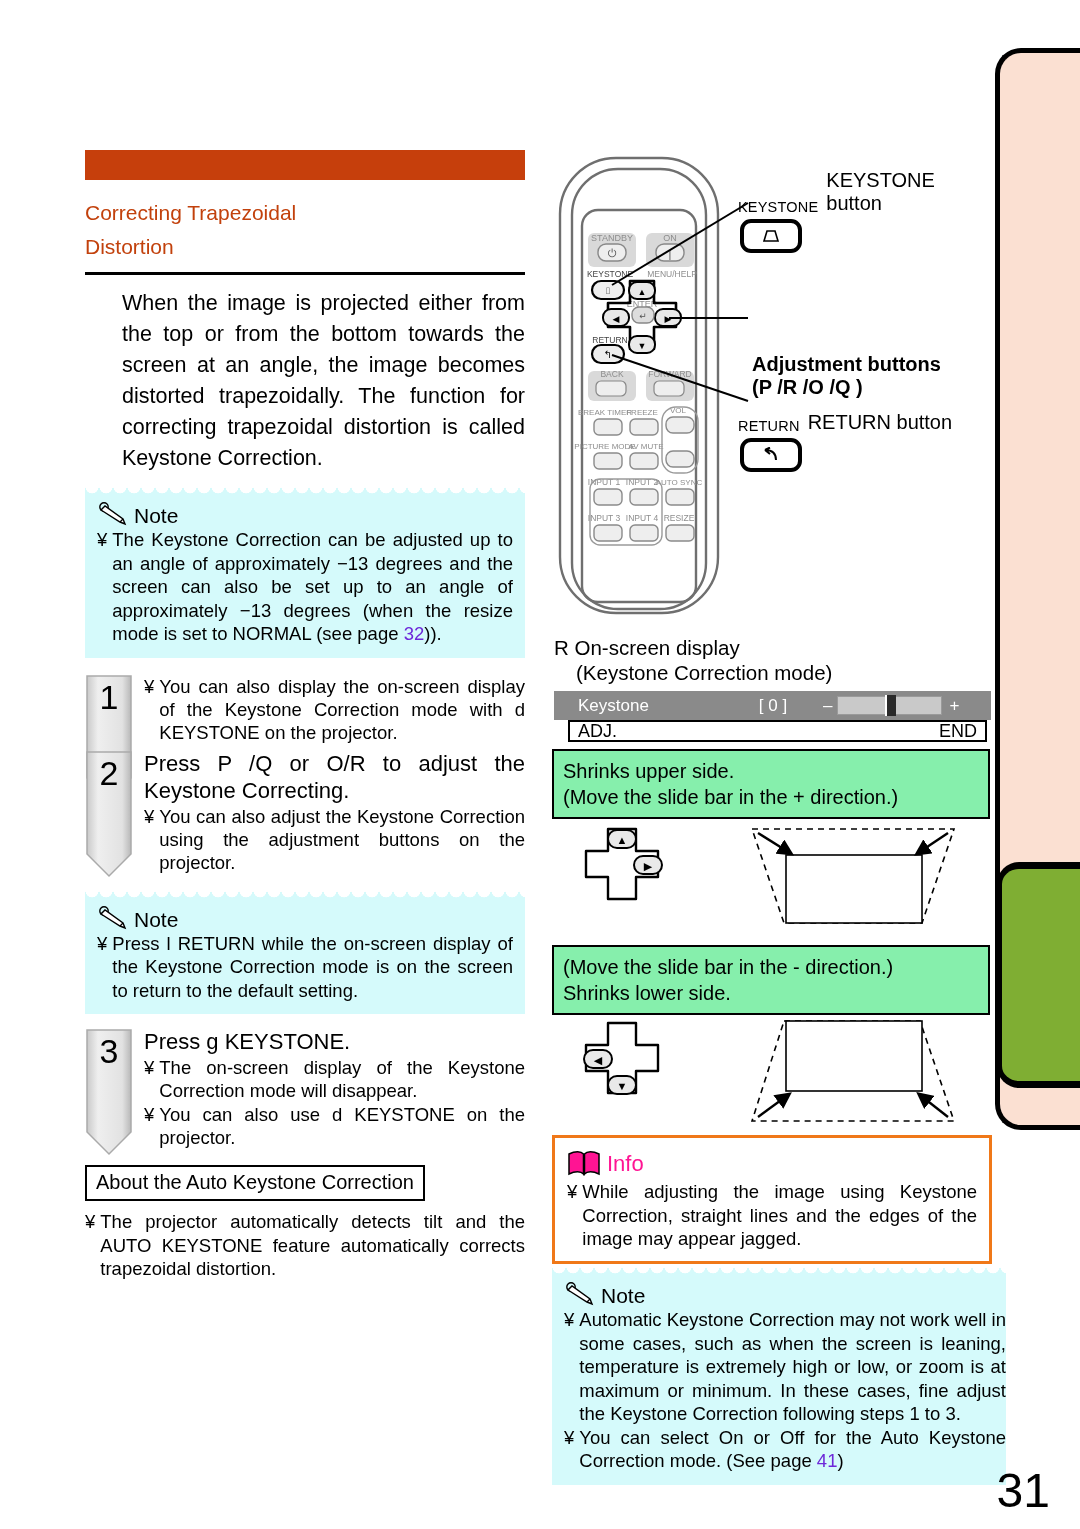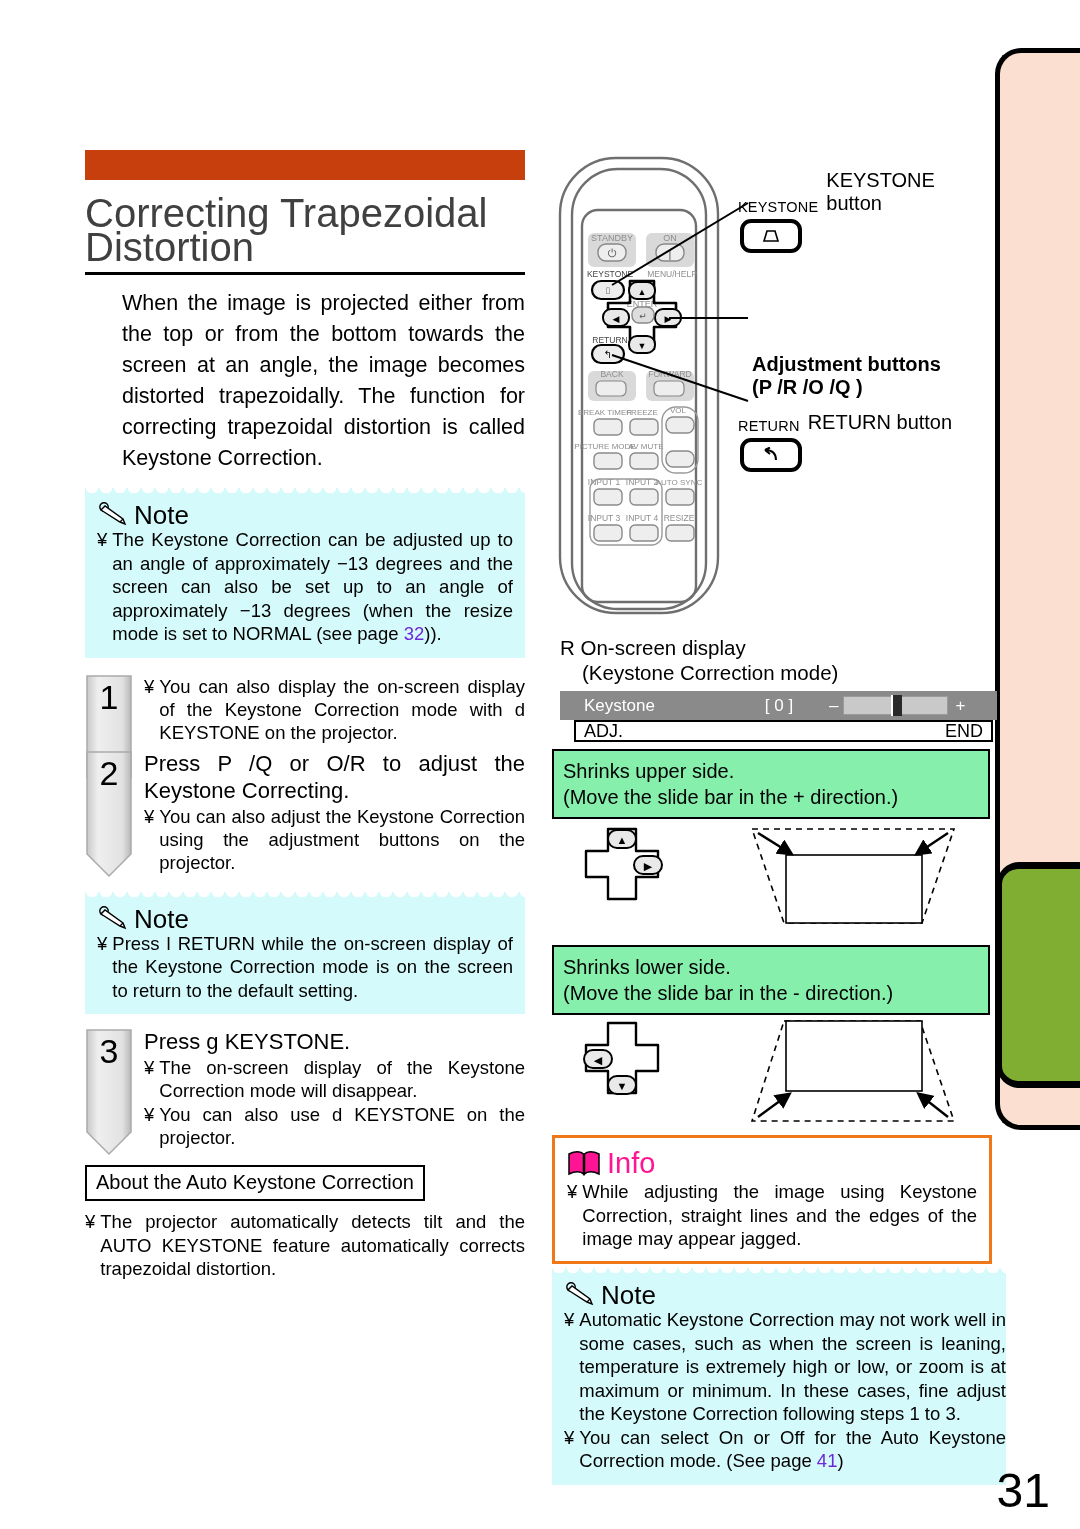--- a/index.html
+++ b/index.html
@@ -16,35 +16,35 @@
   #side-tab{right:0;top:48px;width:80px;height:1072px;
             background:#FBE0D2;border:5px solid #000;border-right:none;
             border-top-left-radius:26px;border-bottom-left-radius:26px;}
   #side-tab-green{right:0;top:862px;width:78px;height:212px;background:#7FAE33;
             border-top:7px solid #000;border-bottom:7px solid #000;border-left:5px solid #000;
             border-top-left-radius:22px;border-bottom-left-radius:22px;}
 
   
   #left-col{left:85px;top:150px;width:440px;}
   #title-bar{height:30px;background:#C63F0C;width:440px;}
-  #page-title{color:#404040;font-size:40px;line-height:34px;margin-top:16px;font-weight:400;}
+  #page-title{color:#c2410c;font-size:21px;line-height:34px;margin-top:16px;font-weight:400;}
   #title-rule{border-bottom:3px solid #000;margin-top:8px;width:440px;}
   #intro{font-size:21.5px;line-height:31px;margin-top:13px;text-align:justify;margin-left:37px;}
 
   
   .notebox{background:#D5FAFB;position:relative;padding:14px 12px 12px 12px;}
   .scallop{position:absolute;left:0;right:0;top:-1px;height:11px;
      background-image:radial-gradient(circle at 7px 0px,#fff 6.2px,rgba(255,255,255,0) 6.6px);
      background-size:14px 14px;background-repeat:repeat-x;}
   .note-head{display:flex;align-items:flex-end;gap:3px;margin-bottom:2px;}
-  .note-title{font-size:26px;line-height:21px;}
+  .note-title{font-size:21px;line-height:21px;}
   .note-body{font-size:18.5px;line-height:23.5px;}
   .pencil{width:34px;height:24px;}
   .infobox{border:3px solid #F07818;padding:12px 12px 10px 12px;background:#fff;}
-  .info-title{font-size:29px;color:#FF1493;line-height:25px;margin-left:6px;}
+  .info-title{font-size:22px;color:#FF1493;line-height:25px;margin-left:6px;}
   .blue{color:#6d28d9;}
 
   
   .step{display:flex;margin-top:6px;}
   .step-marker{flex:0 0 auto;width:48px;position:relative;}
   .step-num{font-size:34px;line-height:34px;text-align:center;padding-top:6px;
             position:relative;z-index:2;}
   .step-txt{flex:1 1 auto;padding-left:11px;}
   .step-head{font-size:22px;line-height:27px;text-align:justify;}
   .step-sub{font-size:18.5px;line-height:23px;margin-top:1px;}
@@ -301,21 +301,21 @@
       <span class="callout-lbl-sm">RETURN</span>
       <span class="callout-lbl">RETURN button</span>
     </div>
     <div class="key-cap" style="margin-top:4px;margin-left:2px;">
       <svg width="22" height="16" viewBox="0 0 22 16">
         <path d="M16 13 C16 5 10 3 5 3 M5 3 L10 7 M5 3 L10 0.5" fill="none" stroke="#000" stroke-width="2"></path>
       </svg>
     </div>
   </div>
 
-  <div class="abs" style="left:8px;top:480px;width:440px;">
+  <div class="abs" style="left:2px;top:480px;width:440px;">
     <div id="osd-head">
       <span>R</span>
       <span>On-screen display</span>
       <div style="margin-left:22px;">(Keystone Correction mode)</div>
     </div>
     <div id="osd-bar">
       <span style="margin-left:24px;width:150px;">Keystone</span>
       <span style="width:90px;text-align:center;">[      0 ]</span>
       <span style="margin:0 5px;">–</span>
       <span class="slidebox">
@@ -347,22 +347,22 @@
     <path d="M196 10 L228 30" stroke="#000" stroke-width="2.4" marker-end="url(#ah)"></path>
     <path d="M386 10 L356 30" stroke="#000" stroke-width="2.4" marker-end="url(#ah)"></path>
     <defs>
         <marker id="ah" markerWidth="7" markerHeight="7" refX="5" refY="3.5" orient="auto">
       <path d="M0 0 L7 3.5 L0 7 Z" fill="#000"></path>
         </marker>
       </defs>
   </svg>
 
   <div class="abs capbox" style="left:0;top:790px;width:416px;">
+    <div>(Move the slide bar in the - direction.)</div>
     <div>Shrinks lower side.</div>
-    <div>(Move the slide bar in the - direction.)</div>
   </div>
 
   <svg class="abs" style="left:10px;top:862px;" width="430" height="112" viewBox="0 0 430 112">
     <path d="M46 6 h28 v22 h22 v26 h-22 v22 h-28 v-22 h-22 v-26 h22 Z" fill="#fff" stroke="#000" stroke-width="2.4" stroke-linejoin="round"></path>
     <rect x="22" y="33" width="28" height="18" rx="9" fill="#e9e9e9" stroke="#000" stroke-width="2"></rect>
     <rect x="46" y="59" width="28" height="18" rx="9" fill="#e9e9e9" stroke="#000" stroke-width="2"></rect>
     <text x="36" y="47" font-size="11" text-anchor="middle">◀</text>
     <text x="60" y="73" font-size="11" text-anchor="middle">▼</text>
     <path d="M222 4 L358 4 L392 104 L190 104 Z" fill="none" stroke="#000" stroke-width="1.6" stroke-dasharray="6 5"></path>
     <rect x="224" y="4" width="136" height="70" fill="#fff" stroke="#000" stroke-width="1.6"></rect>

